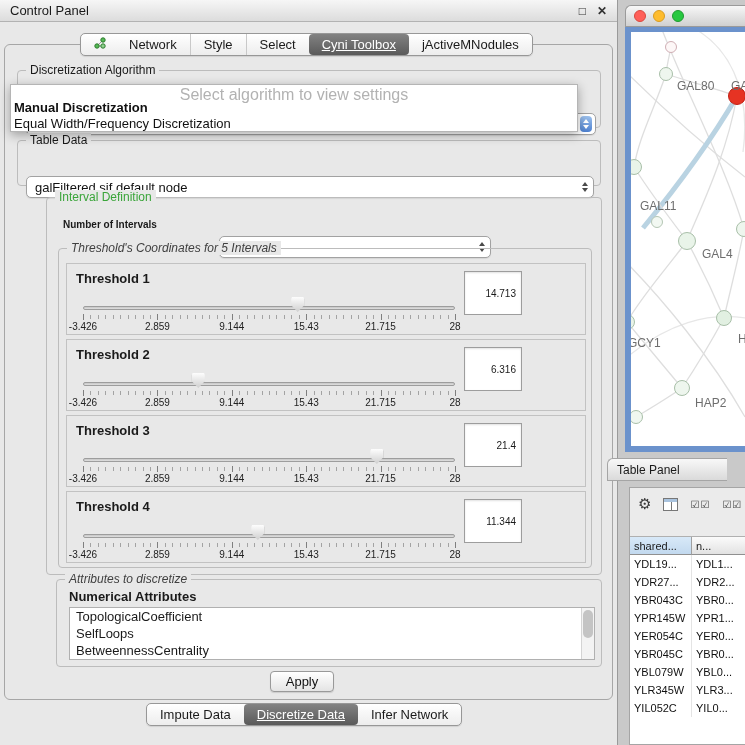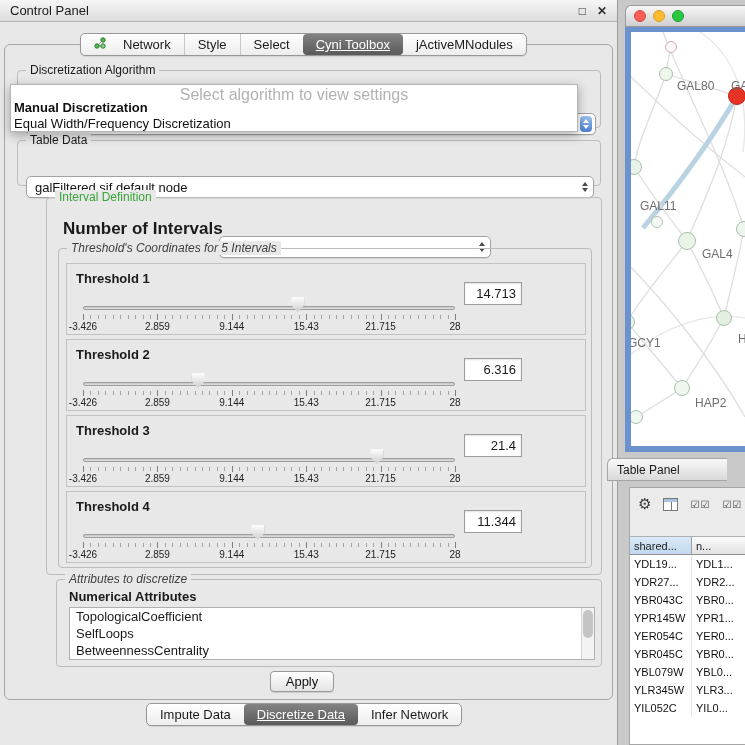--- a/index.html
+++ b/index.html
@@ -9,21 +9,21 @@
 
   
   #control-panel{position:absolute;left:0;top:0;width:618px;height:745px;background:#e8e8e8;border-right:1px solid #9a9a9a;}
   .cp-titlebar{position:absolute;left:0;top:0;width:100%;height:22px;background:linear-gradient(#f6f6f6,#dcdcdc);border-bottom:1px solid #b2b2b2;display:flex;align-items:center;padding:0 10px;}
   .cp-title{flex:1;font-size:13px;}
   .tb-icon{font-size:12px;color:#333;margin-left:11px;cursor:default;}
 
   .tabpage-border{position:absolute;left:4px;top:44px;width:609px;height:656px;border:1px solid #a6a6a6;border-radius:6px;}
 
   .segctrl{position:absolute;display:flex;background:linear-gradient(#ffffff,#ededed);border:1px solid #979797;border-radius:5px;height:23px;align-items:stretch;z-index:6;box-shadow:0 1px 1px rgba(0,0,0,0.1);}
-  .seg{display:flex;align-items:center;gap:17px;padding:0 13px;font-size:13px;color:#1a1a1a;white-space:nowrap;}
+  .seg{display:flex;align-items:center;gap:23px;padding:0 13px;font-size:13px;color:#1a1a1a;white-space:nowrap;}
   .seg:not(:first-child){border-left:1px solid #c9c9c9;}
   .seg.selected{background:linear-gradient(#828282,#5a5a5a);color:#fff;border-radius:4px;border-left:none;text-decoration:underline;}
   .seg.selected + .seg{border-left:none;}
   #top-tabs{left:80px;top:33px;}
   #bottom-tabs{left:146px;top:703px;}
 
   .groupbox{position:absolute;border:1px solid #bcbcbc;border-radius:4px;}
   .gb-title{position:absolute;top:-8px;left:8px;background:#e8e8e8;padding:0 4px;font-size:12px;color:#1a1a1a;white-space:nowrap;}
   .gb-title.green{color:#3aa53a;}
   .gb-title.blue{color:#404040;font-style:italic;}
@@ -39,39 +39,39 @@
   .combo-text{flex:1;font-size:13px;color:#111;white-space:nowrap;overflow:hidden;}
   .stepper{display:flex;flex-direction:column;gap:2px;align-items:center;margin-left:auto;margin-right:5px;}
   .stepper .up{width:0;height:0;border-left:3.5px solid transparent;border-right:3.5px solid transparent;border-bottom:4px solid #4a4a4a;}
   .stepper .down{width:0;height:0;border-left:3.5px solid transparent;border-right:3.5px solid transparent;border-top:4px solid #4a4a4a;}
   .combo.blue .stepper{background:linear-gradient(#9cc0ec,#4d80cf);border-radius:4px;padding:3px 3px;margin-right:3px;}
   .combo.blue .up{border-bottom-color:#fff;}
   .combo.blue .down{border-top-color:#fff;}
   #algo-combo{left:8px;top:22px;width:570px;height:22px;}
   #tabledata-combo{left:8px;top:15px;width:568px;height:22px;}
   #noi-combo{left:172px;top:18px;width:272px;height:22px;}
-  .noi-label{position:absolute;left:16px;top:21px;font-weight:bold;font-size:17px;}
+  .noi-label{position:absolute;left:16px;top:21px;font-weight:bold;font-size:10px;}
 
   
   .popup{position:absolute;left:10px;top:84px;width:568px;height:48px;background:#fff;border:1px solid #b5b5b5;box-shadow:0 3px 10px rgba(0,0,0,0.32);z-index:40;}
   .popup-placeholder{height:15px;padding-top:1px;text-align:center;font-size:16px;color:#b2b2b2;}
   .popup-option{height:16px;line-height:16px;padding-left:3px;font-size:13px;color:#111;}
 
   
   .threshold-panel{position:absolute;left:7px;width:520px;height:72px;border:1px solid #c2c2c2;}
   .th-label{position:absolute;left:9px;top:7px;font-weight:bold;font-size:13px;}
   .th-slider{position:absolute;left:16px;top:28px;width:372px;height:42px;}
   .th-track{position:absolute;left:0;right:0;top:14px;height:4px;background:linear-gradient(#c6c6c6,#e0e0e0);border:1px solid #9d9d9d;border-radius:2px;}
   .th-thumb{position:absolute;top:5px;width:13px;height:15px;margin-left:-6.5px;background:linear-gradient(#fdfdfd,#cfcfcf);clip-path:polygon(6% 0,94% 0,100% 14%,100% 55%,50% 100%,0 55%,0 14%);filter:drop-shadow(0 0 1px rgba(0,0,0,0.55));}
   .th-minor{position:absolute;left:0;right:0;top:23px;height:4px;background-image:repeating-linear-gradient(90deg,#a3a3a3 0,#a3a3a3 1px,transparent 1px,transparent 2%);}
   .th-major{position:absolute;left:0;right:0;top:22px;height:6px;}
   .th-major i{position:absolute;width:1px;height:6px;background:#7f7f7f;display:block;}
   .th-axis{position:absolute;left:0;right:0;top:29px;height:11px;}
   .axis-label{position:absolute;transform:translateX(-50%);font-size:10px;color:#222;white-space:nowrap;}
-  .th-value{position:absolute;left:397px;top:18px;width:58px;height:23px;background:#fff;border:1px solid #9d9d9d;box-shadow:inset 0 1px 2px rgba(0,0,0,0.12);font-size:13px;display:flex;align-items:center;justify-content:flex-end;padding-right:5px;}
+  .th-value{position:absolute;left:397px;top:7px;width:58px;height:44px;background:#fff;border:1px solid #9d9d9d;box-shadow:inset 0 1px 2px rgba(0,0,0,0.12);font-size:10px;display:flex;align-items:center;justify-content:flex-end;padding-right:5px;}
 
   
   .attr-title{position:absolute;left:12px;top:9px;font-weight:bold;font-size:13px;}
   .attr-list{position:absolute;left:12px;top:27px;width:526px;height:53px;background:#fff;border:1px solid #b0b0b0;overflow:hidden;}
   .list-item{font-size:13px;line-height:16px;padding:1px 0 0 6px;white-space:nowrap;}
   .attr-scrollbar{position:absolute;right:0;top:0;bottom:0;width:13px;background:#f3f3f3;border-left:1px solid #d4d4d4;}
   .attr-thumbbar{position:absolute;left:1px;right:1px;top:2px;height:55%;background:#c4c4c4;border-radius:6px;}
 
   .apply-btn{position:absolute;left:270px;top:671px;width:64px;height:21px;background:linear-gradient(#ffffff,#e4e4e4);border:1px solid #999;border-radius:4px;font-family:"Liberation Sans",sans-serif;font-size:13px;color:#111;box-shadow:0 1px 1px rgba(0,0,0,0.12);}
 

